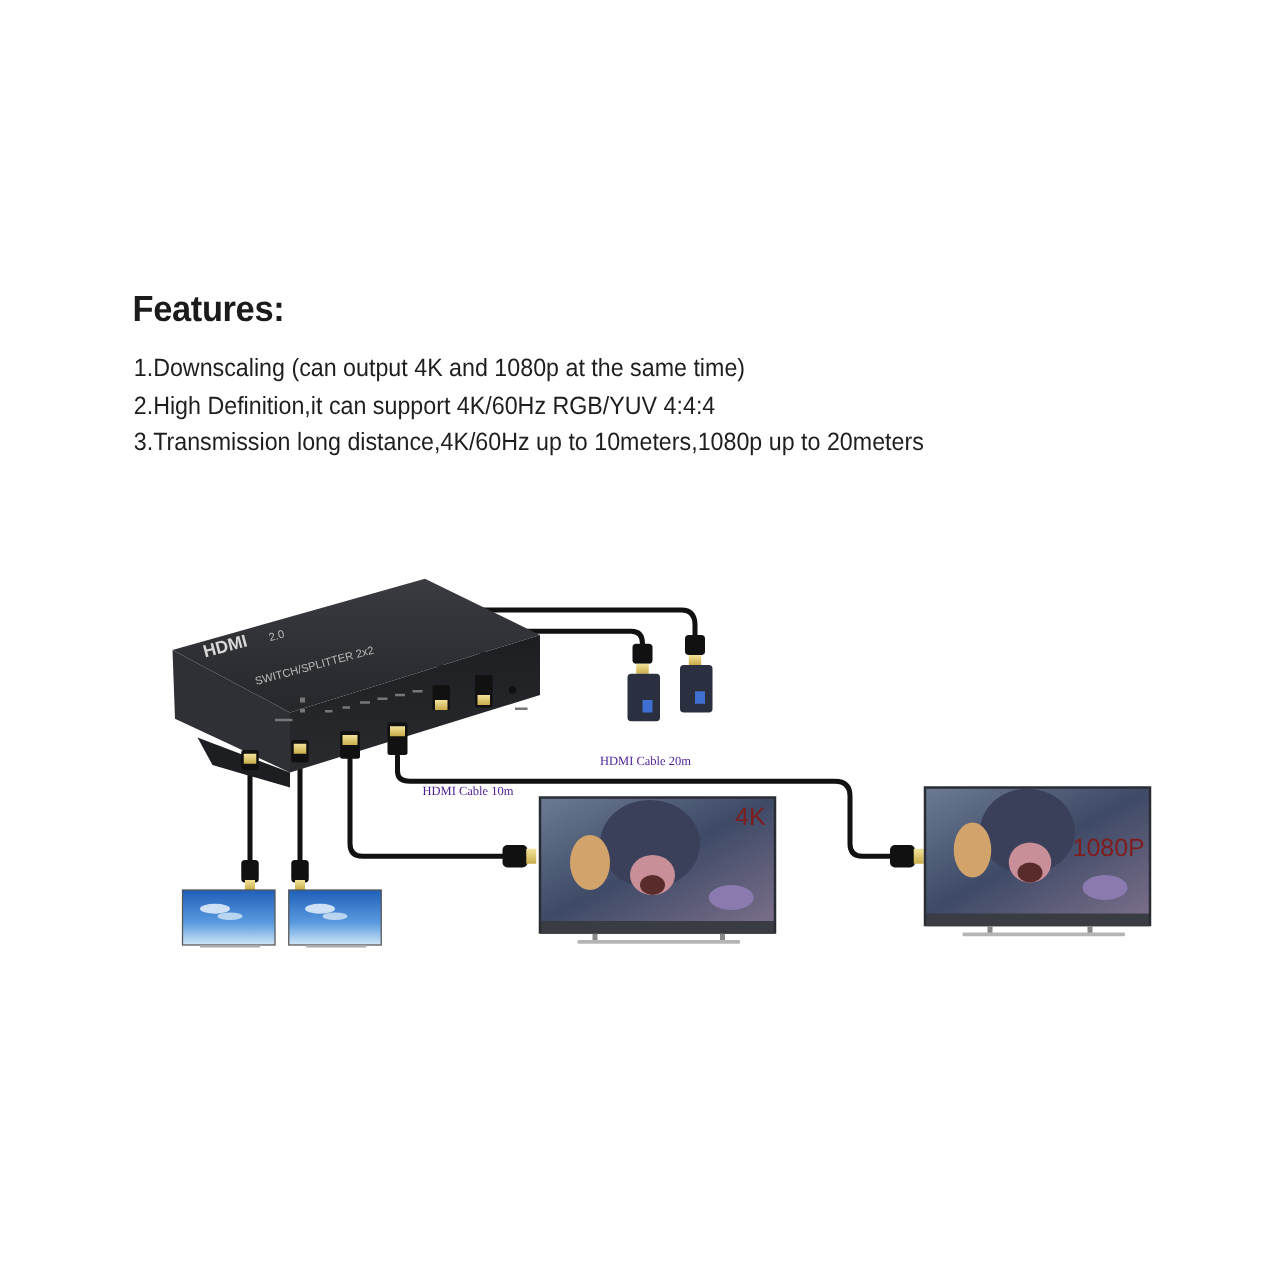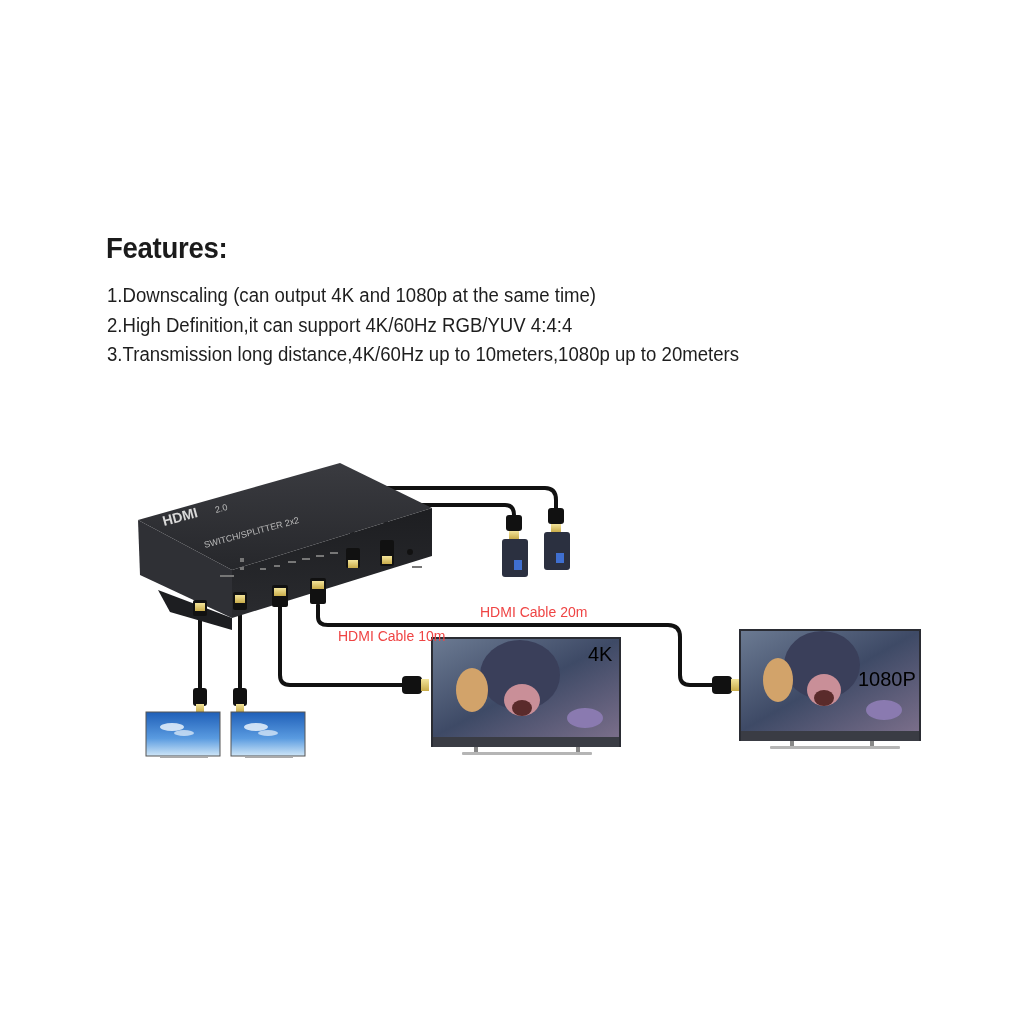--- a/index.html
+++ b/index.html
@@ -1,22 +1,22 @@
 <!DOCTYPE html>
 <html><head>
 <meta charset="utf-8">
 <style>
   html, body { margin:0; padding:0; background:#ffffff; }
   body { width:1024px; height:1024px; position:relative; overflow:hidden; font-family:"Liberation Sans", sans-serif; color:#1a1a1a; }
   .features-title { position:absolute; left:106px; top:232px; font-size:29px; font-weight:bold; letter-spacing:-0.3px; color:#1b1b1b; transform:scaleX(0.95); transform-origin:left top; }
   .feature-list { position:absolute; left:106px; top:280px; margin:1px; padding:0; list-style:none; }
   .feature-item { font-size:20px; line-height:29.5px; color:#1e1e1e; white-space:nowrap; transform:scaleX(0.93); transform-origin:left top; }
   .diagram { position:absolute; left:0; top:0; width:1024px; height:1024px; }
-  .cable-label { position:absolute; font-size:14px; color:#ef4444; white-space:nowrap; }
-  .tv-tag { position:absolute; font-size:20px; color:#000000; font-family:"Liberation Sans", sans-serif; }
+  .cable-label { position:absolute; font-size:10px; color:#4c1d95; white-space:nowrap;font-family:Liberation Serif, serif; }
+  .tv-tag { position:absolute; font-size:20px; color:#7f1d1d; font-family:"Liberation Sans", sans-serif; }
 </style>
 </head>
 <body>
 
 <div class="features-title">Features:</div>
 <ul class="feature-list">
   <li class="feature-item">1.Downscaling (can output 4K and 1080p at the same time)</li>
   <li class="feature-item">2.High Definition,it can support 4K/60Hz RGB/YUV 4:4:4</li>
   <li class="feature-item">3.Transmission long distance,4K/60Hz up to 10meters,1080p up to 20meters</li>
 </ul>

